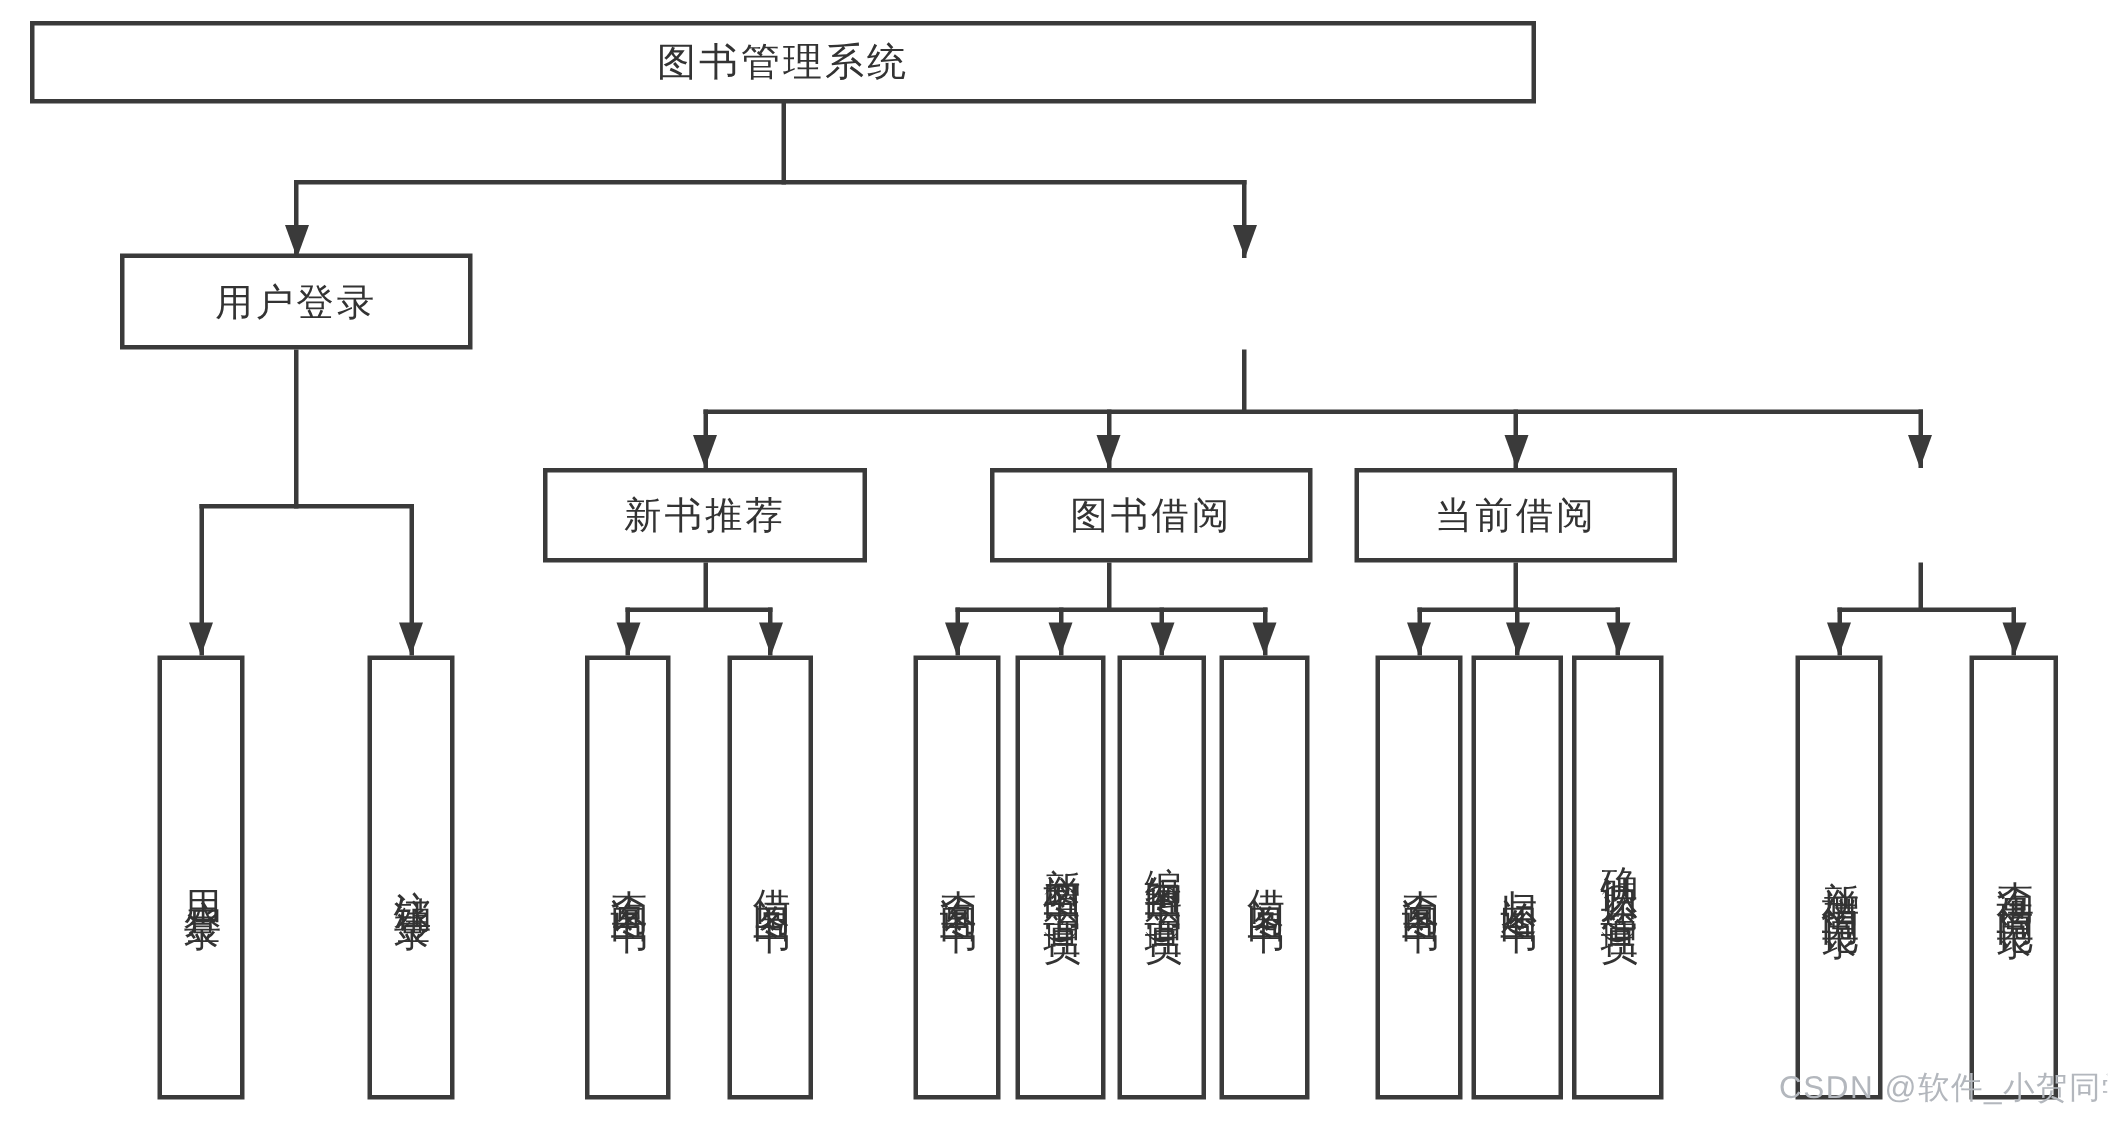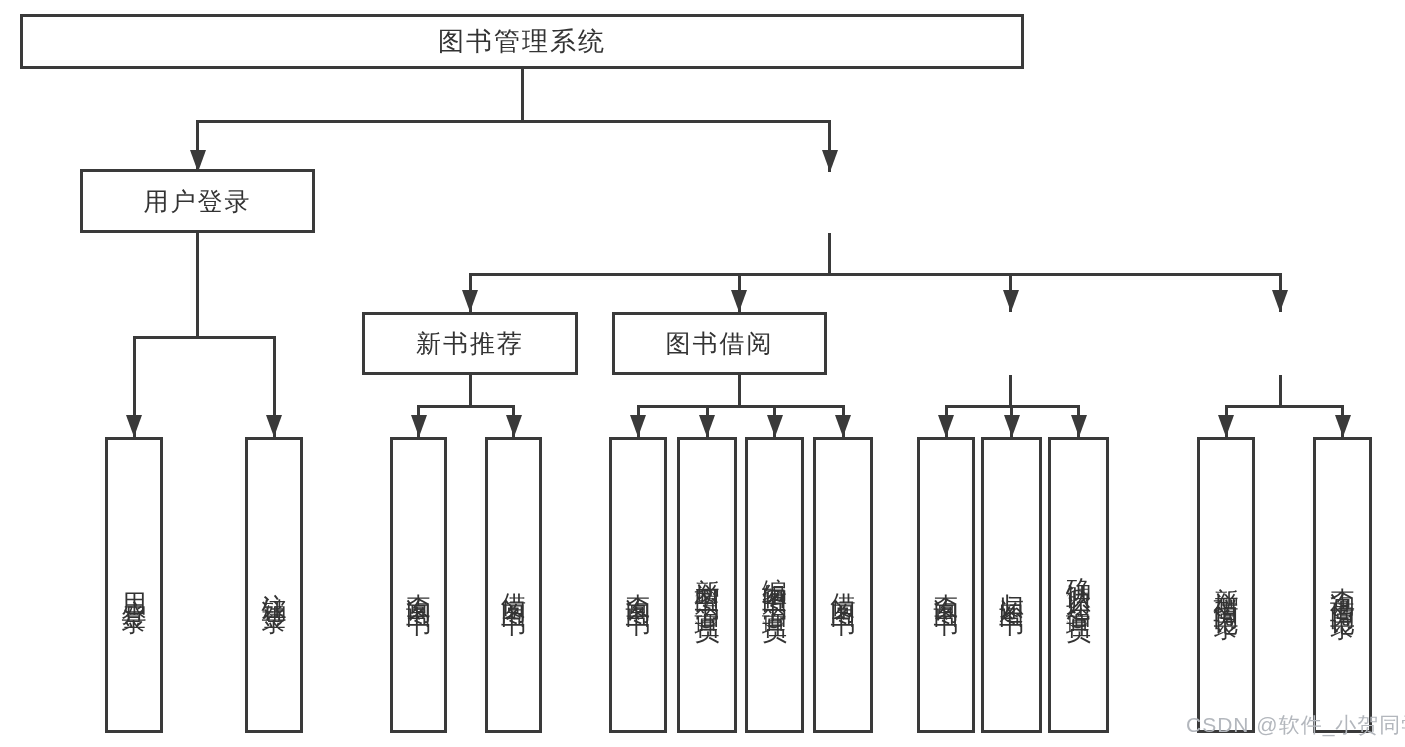--- a/index.html
+++ b/index.html
@@ -57,22 +57,25 @@
     <span class="lbl">图书管理系统</span>
   </div>
 
   <div class="node" style="left:80px;top:169px;width:235px;height:64px">
     <span class="lbl">用户登录</span>
   </div>
 
   <div class="node" style="left:362px;top:312px;width:216px;height:63px">
     <span class="lbl">新书推荐</span>
   </div>
-  <div class="node" style="left:612px;top:312px;width:215px;height:63px">
+  <div class="node" style="left:660px;top:312px;width:215px;height:63px">
     <span class="lbl">图书借阅</span>
+  </div>
+  <div class="node" style="left:903px;top:312px;width:215px;height:63px">
+    <span class="lbl">当前借阅</span>
   </div>
 
   <div class="node leaf" style="left:105px;top:437px;width:58px;height:296px">
     <span class="lbl">用户登录</span>
   </div>
   <div class="node leaf" style="left:245px;top:437px;width:58px;height:296px">
     <span class="lbl">注销登录</span>
   </div>
   <div class="node leaf" style="left:390px;top:437px;width:57px;height:296px">
     <span class="lbl">查询图书</span>

